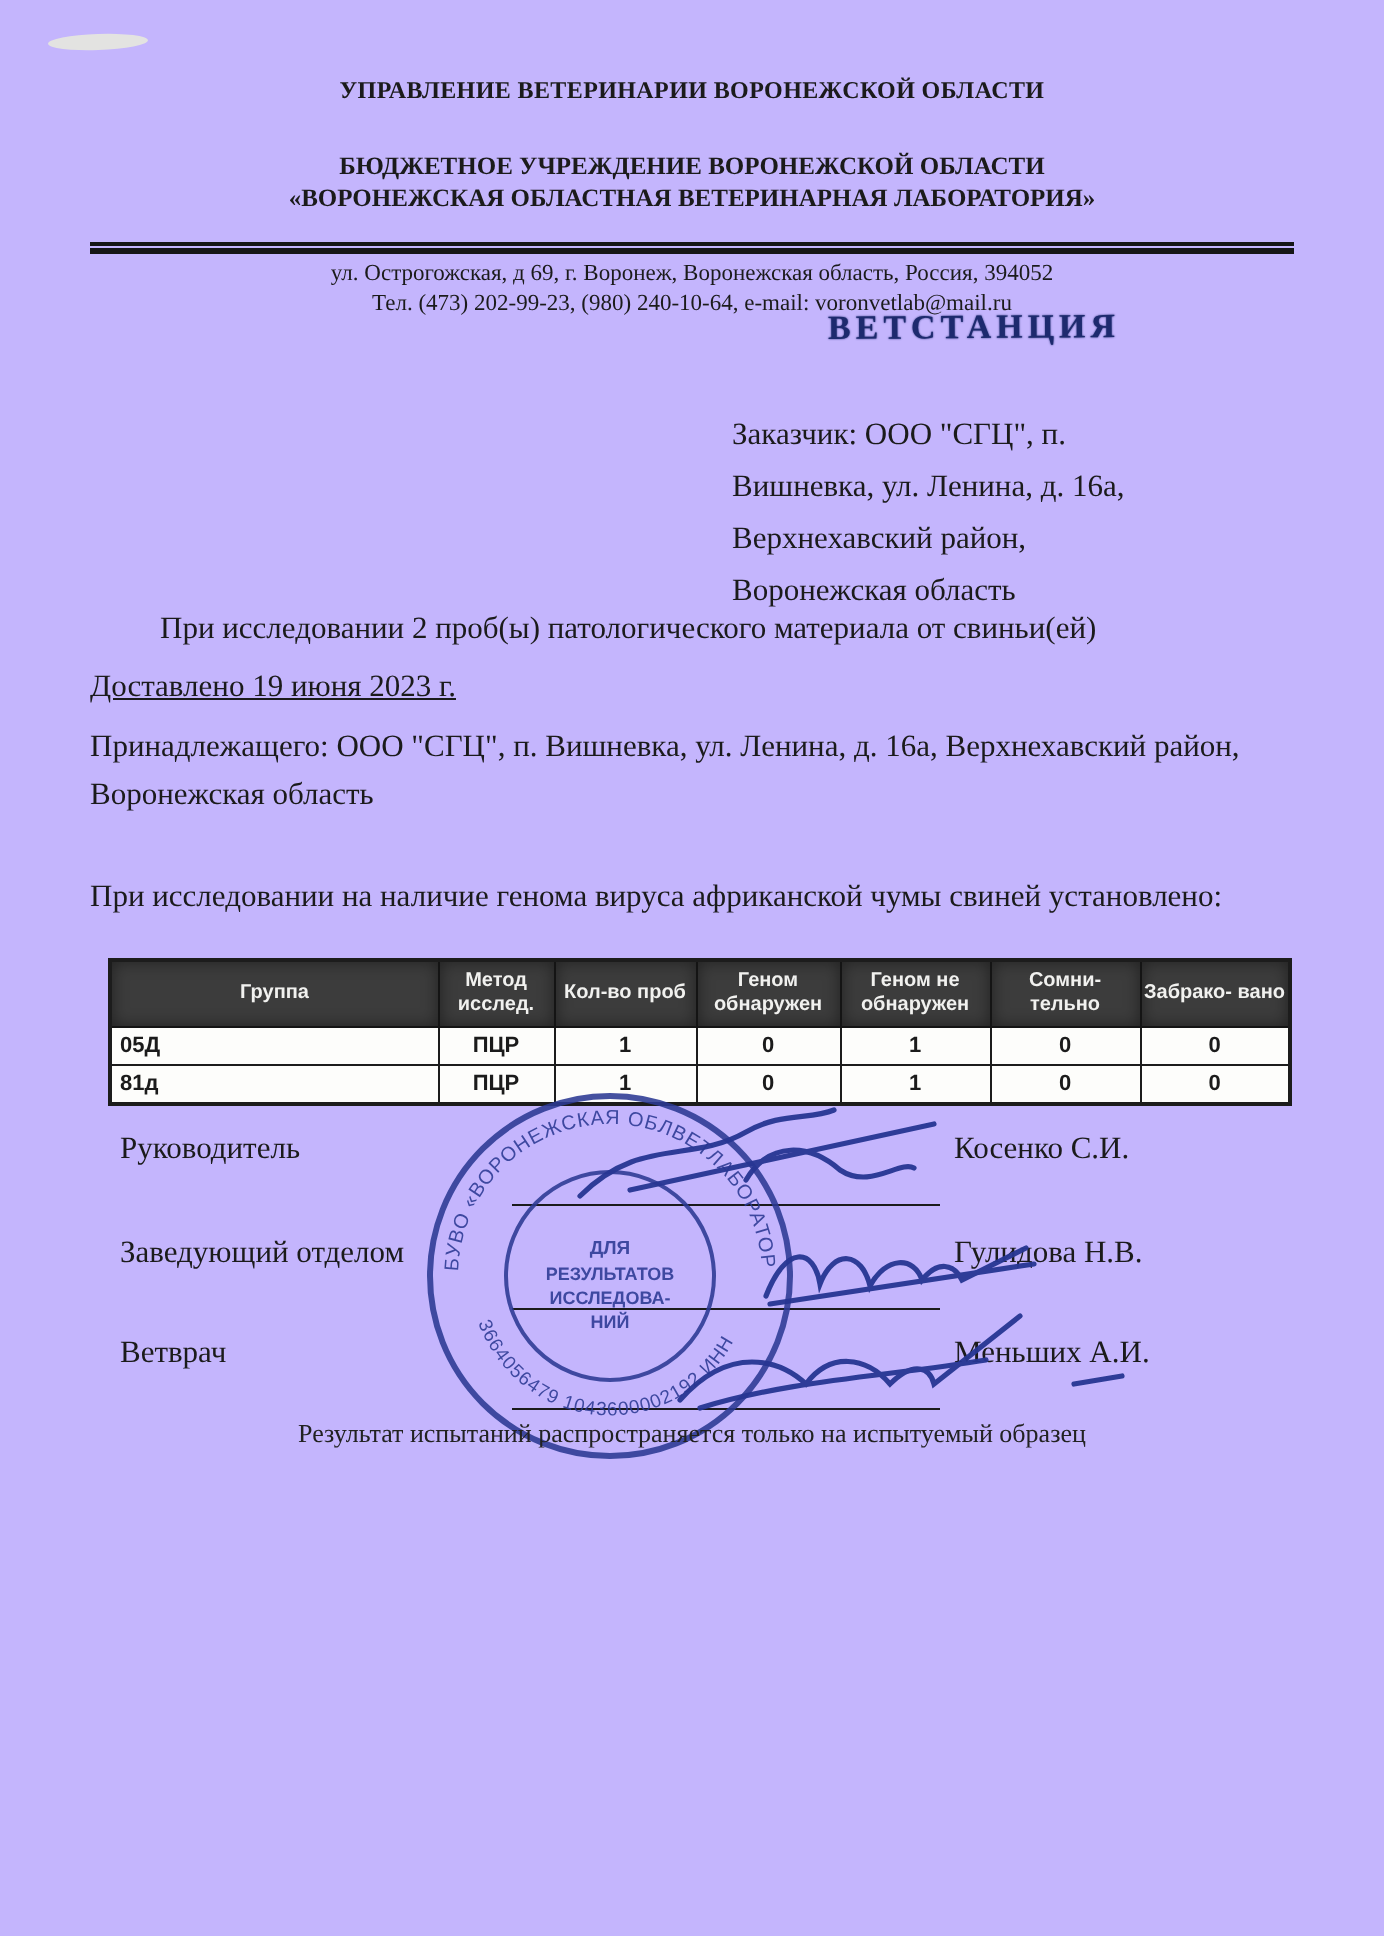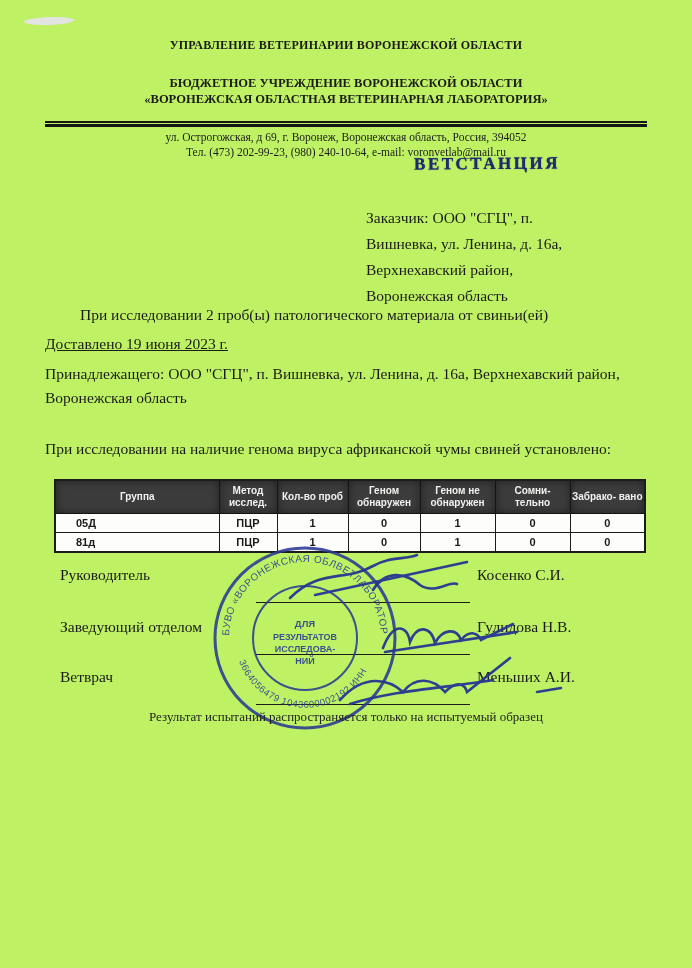--- a/index.html
+++ b/index.html
@@ -1,20 +1,20 @@
 <!DOCTYPE html>
 <html><head>
 <meta charset="utf-8">
 <style>
   * { box-sizing: border-box; margin: 0; padding: 0; }
   html,body { background:#ffffff; }
   .page {
     position: relative;
     width: 692px; height: 968px;
-    background: #bef264;
+    background: #c4b5fd;
     font-family: "Liberation Serif", serif;
     color: #1b1b1b;
     overflow: hidden;
   }
   .smudge {
     position:absolute; left:24px; top:17px; width:50px; height:8px;
     background:#e3e3e1; border-radius:50%; transform:rotate(-2deg);
   }
   .center { text-align:center; }
   .dept {
@@ -63,21 +63,21 @@
   table.results th {
     background:#3c3c3c; color:#f1f1ef;
     font-size:10px; font-weight:bold; line-height:12px;
     border:1px solid #141414; padding:4px 1px; text-align:center;
     box-shadow: inset 0 0 8px rgba(0,0,0,.45);
   }
   table.results td {
     font-size:11px; font-weight:bold; text-align:center;
     border:1px solid #1c1c1c; padding:3px 2px; background:#fdfdfb;
   }
-  table.results td.grp { text-align:left; padding-left:20px; }
+  table.results td.grp { text-align:left; padding-left:4px; }
   .sig-row-label { position:absolute; left:60px; font-size:15.5px; }
   .sig-row-name  { position:absolute; left:477px; font-size:15.5px; }
   .sig-line {
     position:absolute; left:256px; width:214px; height:0;
     border-top:1.5px solid #1b1b1b;
   }
   .stamp-svg { position:absolute; left:205px; top:540px; }
   .footer-note {
     position:absolute; top:709px; left:0; width:100%;
     font-size:13px; text-align:center; color:#222;

